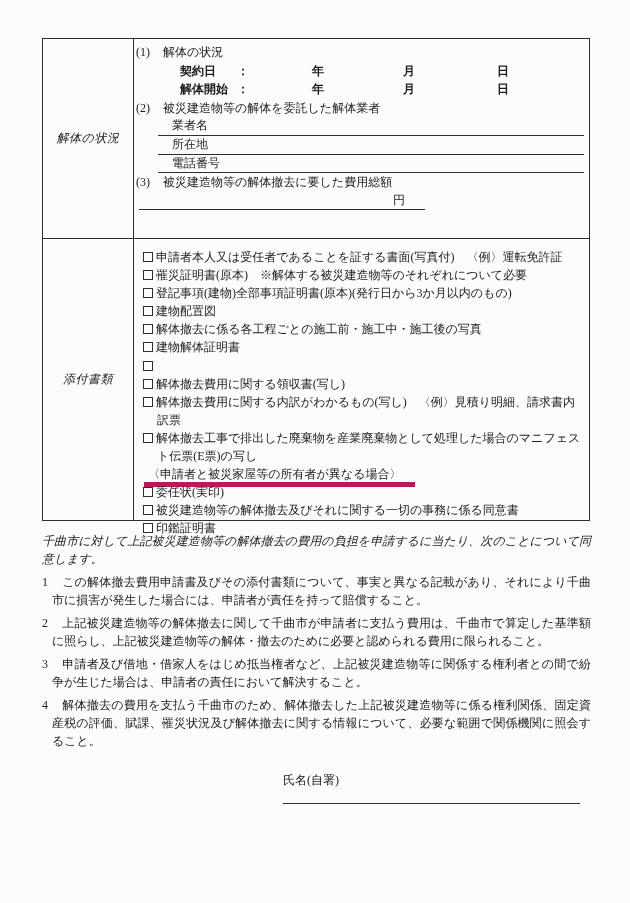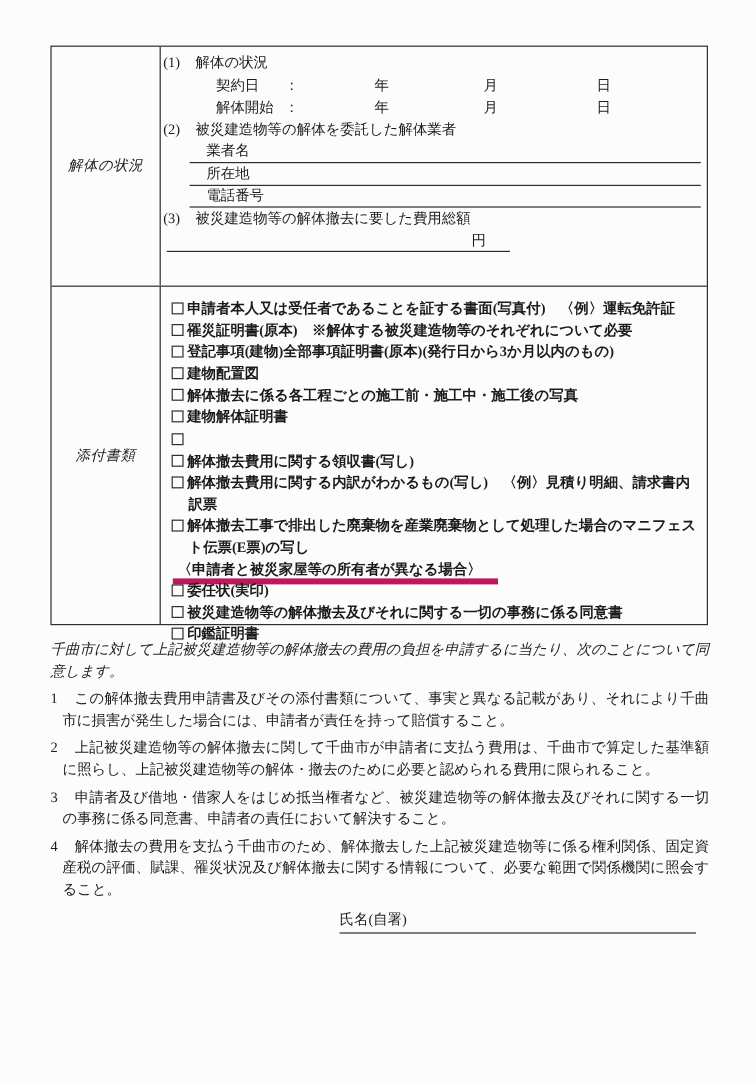--- a/index.html
+++ b/index.html
@@ -24,26 +24,26 @@
   .trow.r2 { border-top:1px solid #2e2e2e; }
   .tlabel {
     width:91px; flex:none;
     border-right:1px solid #2e2e2e;
     display:flex; align-items:center; justify-content:center;
     letter-spacing:0.5px;
     font-style:italic;
   }
   .tcontent { flex:1; min-width:0; }
   .r1 .tcontent { height:199px; padding:4px 4px 0 0; }
-  .r2 .tcontent { height:281px; padding:9px 6px 0 9px;font-weight:bold; }
+  .r2 .tcontent { height:281px; padding:9px 6px 0 9px; }
 
   
   .line { line-height:18.6px; padding-left:2px; white-space:nowrap; }
   .secnum { display:inline-block; width:27px; }
-  .daterow { line-height:18.6px; padding-left:46px; white-space:nowrap; }
+  .daterow { line-height:18.6px; padding-left:46px; white-space:nowrap;font-weight:bold; }
   .d-l { display:inline-block; width:57px; }
   .d-c { display:inline-block; width:75px; }
   .d-y { display:inline-block; width:91px; }
   .d-m { display:inline-block; width:94px; }
   .ufield {
     margin:0 1px 0 24px;
     height:18.6px; line-height:17px;
     padding-left:14px;
     border-bottom:1px solid #2e2e2e;
     white-space:nowrap;
@@ -77,23 +77,23 @@
   
   .consent { position:absolute; left:42px; top:532px; width:549px; }
   .intro { line-height:18px; text-align:justify;font-style:italic; }
   .clause {
     margin-top:5px;
     line-height:18px; text-align:justify;
     padding-left:10px; text-indent:-10px;
   }
   .cnum { display:inline-block; width:20px; text-indent:0; }
   .signature {
-    margin-top:9px; margin-left:241px; width:297px;
+    margin-top:23px; margin-left:241px; width:297px;
     line-height:14px;
-    padding-bottom:4px;
+    padding-bottom:16px;
     border-bottom:1px solid #2e2e2e;
     white-space:nowrap;
   }
 </style>
 </head>
 <body>
 
 <div class="page">
 
   <div class="formtable">
@@ -175,21 +175,21 @@
   <div class="consent">
     <p class="intro">千曲市に対して上記被災建造物等の解体撤去の費用の負担を申請するに当たり、次のことについて同意します。</p>
 
     <div class="clause">
       <span class="cnum">1</span><span>この解体撤去費用申請書及びその添付書類について、事実と異なる記載があり、それにより千曲市に損害が発生した場合には、申請者が責任を持って賠償すること。</span>
     </div>
     <div class="clause">
       <span class="cnum">2</span><span>上記被災建造物等の解体撤去に関して千曲市が申請者に支払う費用は、千曲市で算定した基準額に照らし、上記被災建造物等の解体・撤去のために必要と認められる費用に限られること。</span>
     </div>
     <div class="clause">
-      <span class="cnum">3</span><span>申請者及び借地・借家人をはじめ抵当権者など、被災建造物等の解体撤去及びそれに関する一切の事務に係る同意書、申請者の責任において解決すること。</span>
+      <span class="cnum">3</span><span>申請者及び借地・借家人をはじめ抵当権者など、上記被災建造物等に関係する権利者との間で紛争が生じた場合は、申請者の責任において解決すること。</span>
     </div>
     <div class="clause">
       <span class="cnum">4</span><span>解体撤去の費用を支払う千曲市のため、解体撤去した上記被災建造物等に係る権利関係、固定資産税の評価、賦課、罹災状況及び解体撤去に関する情報について、必要な範囲で関係機関に照会すること。</span>
     </div>
 
     <div class="signature">
       <span>氏名(自署)</span>
     </div>
   </div>
 

